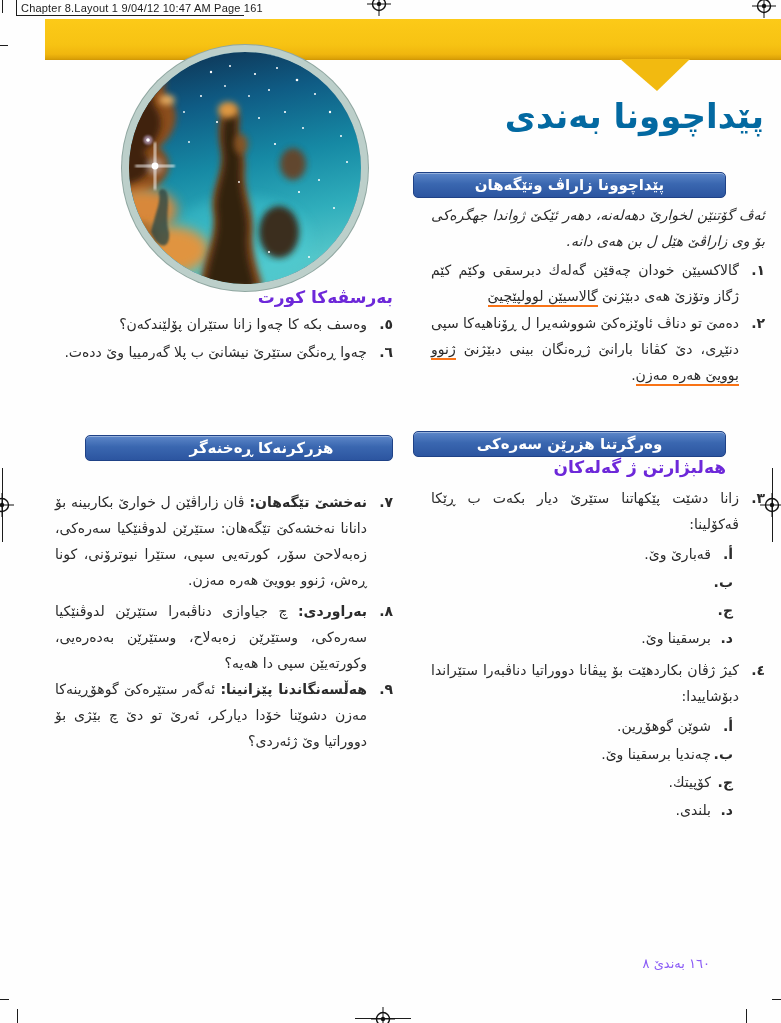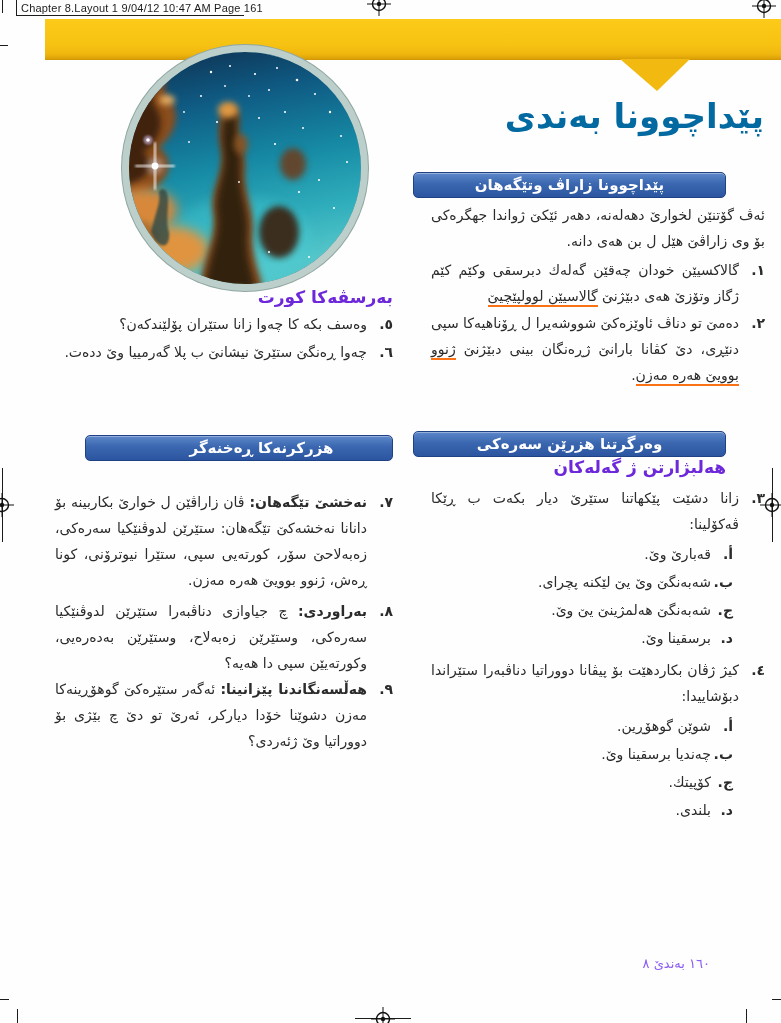--- a/index.html
+++ b/index.html
@@ -178,21 +178,21 @@
     <circle cx="26" cy="114" r="3.4" fill="#fff"></circle>
     <circle cx="19" cy="88" r="4.5" fill="#d9c2f2" opacity=".6" filter="url(#b1)"></circle>
     <circle cx="19" cy="88" r="1.8" fill="#fff"></circle>
   </svg>
 </div>
 
 <div class="abs page-title">پێداچوونا بەندی</div>
 
 <div class="abs bar" style="right:55px;top:172px;width:313px;">پێداچوونا زاراڤ وتێگەهان</div>
 
-<div class="abs intro" style="right:16px;top:202px;width:334px;">ئەڤ گۆتنێن لخوارێ دهەلەنە، دهەر ئێکێ ژواندا جهگرەکی بۆ وی زاراڤێ هێل ل بن هەی دانە.</div>
+<div class="abs intro" style="right:16px;top:202px;width:334px;font-style:italic;">ئەڤ گۆتنێن لخوارێ دهەلەنە، دهەر ئێکێ ژواندا جهگرەکی بۆ وی زاراڤێ هێل ل بن هەی دانە.</div>
 
 <div class="abs q" style="right:16px;top:257px;width:334px;">
   <div class="qnum">١.</div>
   <div class="qtext"><span>گالاکسیێن خودان چەقێن گەلەك دبرسقی وکێم کێم ژگاز وتۆزێ هەی دبێژنێ </span><span class="ans">گالاسیێن لوولپێچیێ</span><span></span></div>
 </div>
 
 <div class="abs q" style="right:16px;top:310px;width:334px;">
   <div class="qnum">٢.</div>
   <div class="qtext"><span>دەمێ تو دناڤ ئاوێزەکێ شووشەیرا ل ڕۆناهیەکا سپی دنێڕی، دێ کڤانا بارانێ ژڕەنگان بینی دبێژنێ </span><span class="ans">ژنوو بوویێ هەرە مەزن</span><span>.</span></div>
 </div>
@@ -205,25 +205,23 @@
     <div class="qnum">٣.</div>
     <div class="qtext">زانا دشێت پێکهاتنا ستێرێ دیار بکەت ب ڕێکا ڤەکۆلینا:</div>
   </div>
   <div class="opts">
     <div class="opt">
         <span class="optletter">أ.</span>
         <span>قەبارێ وێ.</span>
       </div>
     <div class="opt">
         <span class="optletter">ب.</span>
-        <span>شەبەنگێ وێ یێ لێکنە پچرای.</span>
       </div>
     <div class="opt">
         <span class="optletter">ج.</span>
-        <span>شەبەنگێ هەلمژینێ یێ وێ.</span>
       </div>
     <div class="opt">
         <span class="optletter">د.</span>
         <span>برسقینا وێ.</span>
       </div>
   </div>
 </div>
 
 <div class="abs" style="right:16px;top:657px;width:334px;">
   <div class="q">

